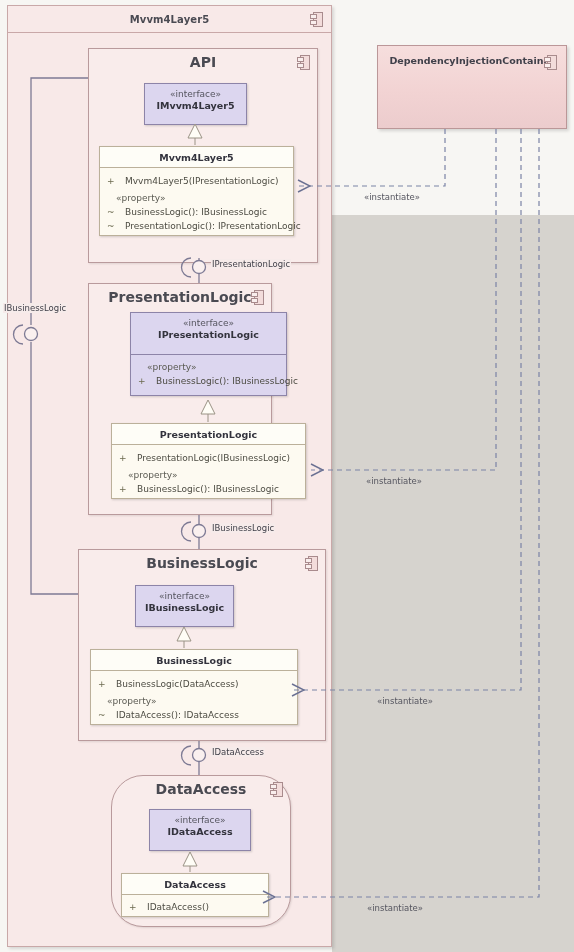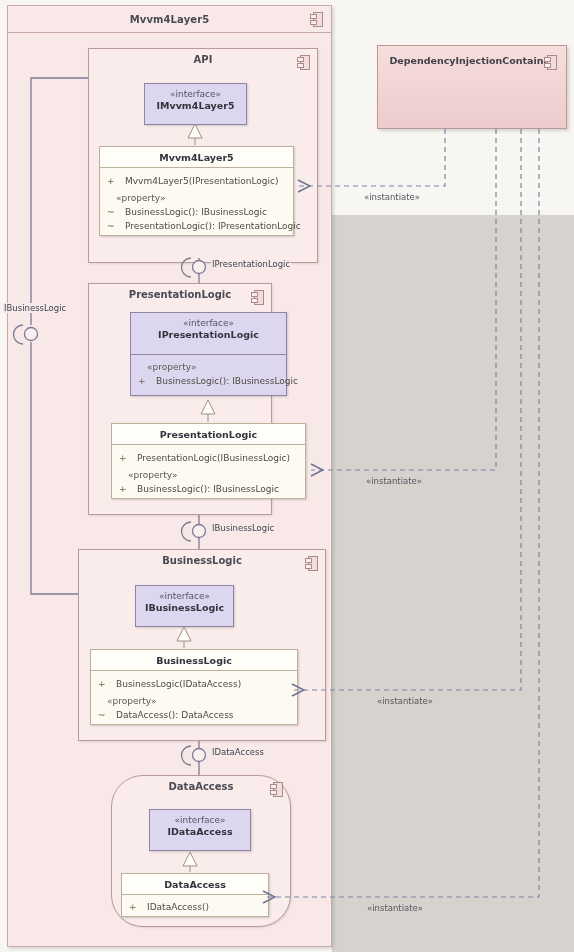--- a/index.html
+++ b/index.html
@@ -42,21 +42,21 @@
 
   
   .comp{
     position:absolute;box-sizing:border-box;
     border:1px solid #b99a9c;
     background:#f9eceb;
     box-shadow:1px 1px 2px rgba(0,0,0,.10);
   }
   .comp-title{
     position:absolute;left:0;top:5px;width:100%;
-    text-align:center;font-size:10px;font-weight:bold;color:#4a4a52;
+    text-align:center;font-size:14px;font-weight:bold;color:#4a4a52;
   }
 
   
   .dic{
     position:absolute;box-sizing:border-box;
     border:1px solid #bb9798;
     background:linear-gradient(180deg,#f6dedd 0%,#f2d3d3 55%,#eccccd 100%);
     box-shadow:2px 2px 3px rgba(0,0,0,.14);
   }
   .dic-title{
@@ -234,28 +234,28 @@
     <div class="iface" style="left:56px;top:35px;width:99px;height:42px;">
       <span class="stereo">«interface»</span>
       <span class="iname">IBusinessLogic</span>
     </div>
 
     <div class="cls" style="left:11px;top:99px;width:208px;height:76px;">
       <div class="cls-hdr" style="height:21px;line-height:21px;">BusinessLogic</div>
       <div class="cls-body" style="top:23px;padding-top:4px;">
         <div class="member">
           <span class="vis">+</span>
-          <span class="txt">BusinessLogic(IDataAccess)</span>
+          <span class="txt">BusinessLogic(DataAccess)</span>
         </div>
         <div class="member stereorow" style="margin-top:3px;">
           <span class="txt">«property»</span>
         </div>
         <div class="member">
           <span class="vis">~</span>
-          <span class="txt">DataAccess(): DataAccess</span>
+          <span class="txt">IDataAccess(): IDataAccess</span>
         </div>
       </div>
     </div>
   </div>
 
   <div class="comp" style="left:111px;top:775px;width:180px;height:152px;border-radius:32px;">
     <div class="comp-title">DataAccess</div>
     <span class="comp-icon" style="right:7px;top:6px;">
       <svg width="13" height="15" viewBox="0 0 13 15">
         <rect x="3.5" y="0.5" width="9" height="14" fill="#f3dcdb" stroke="#a98b8d"></rect>

